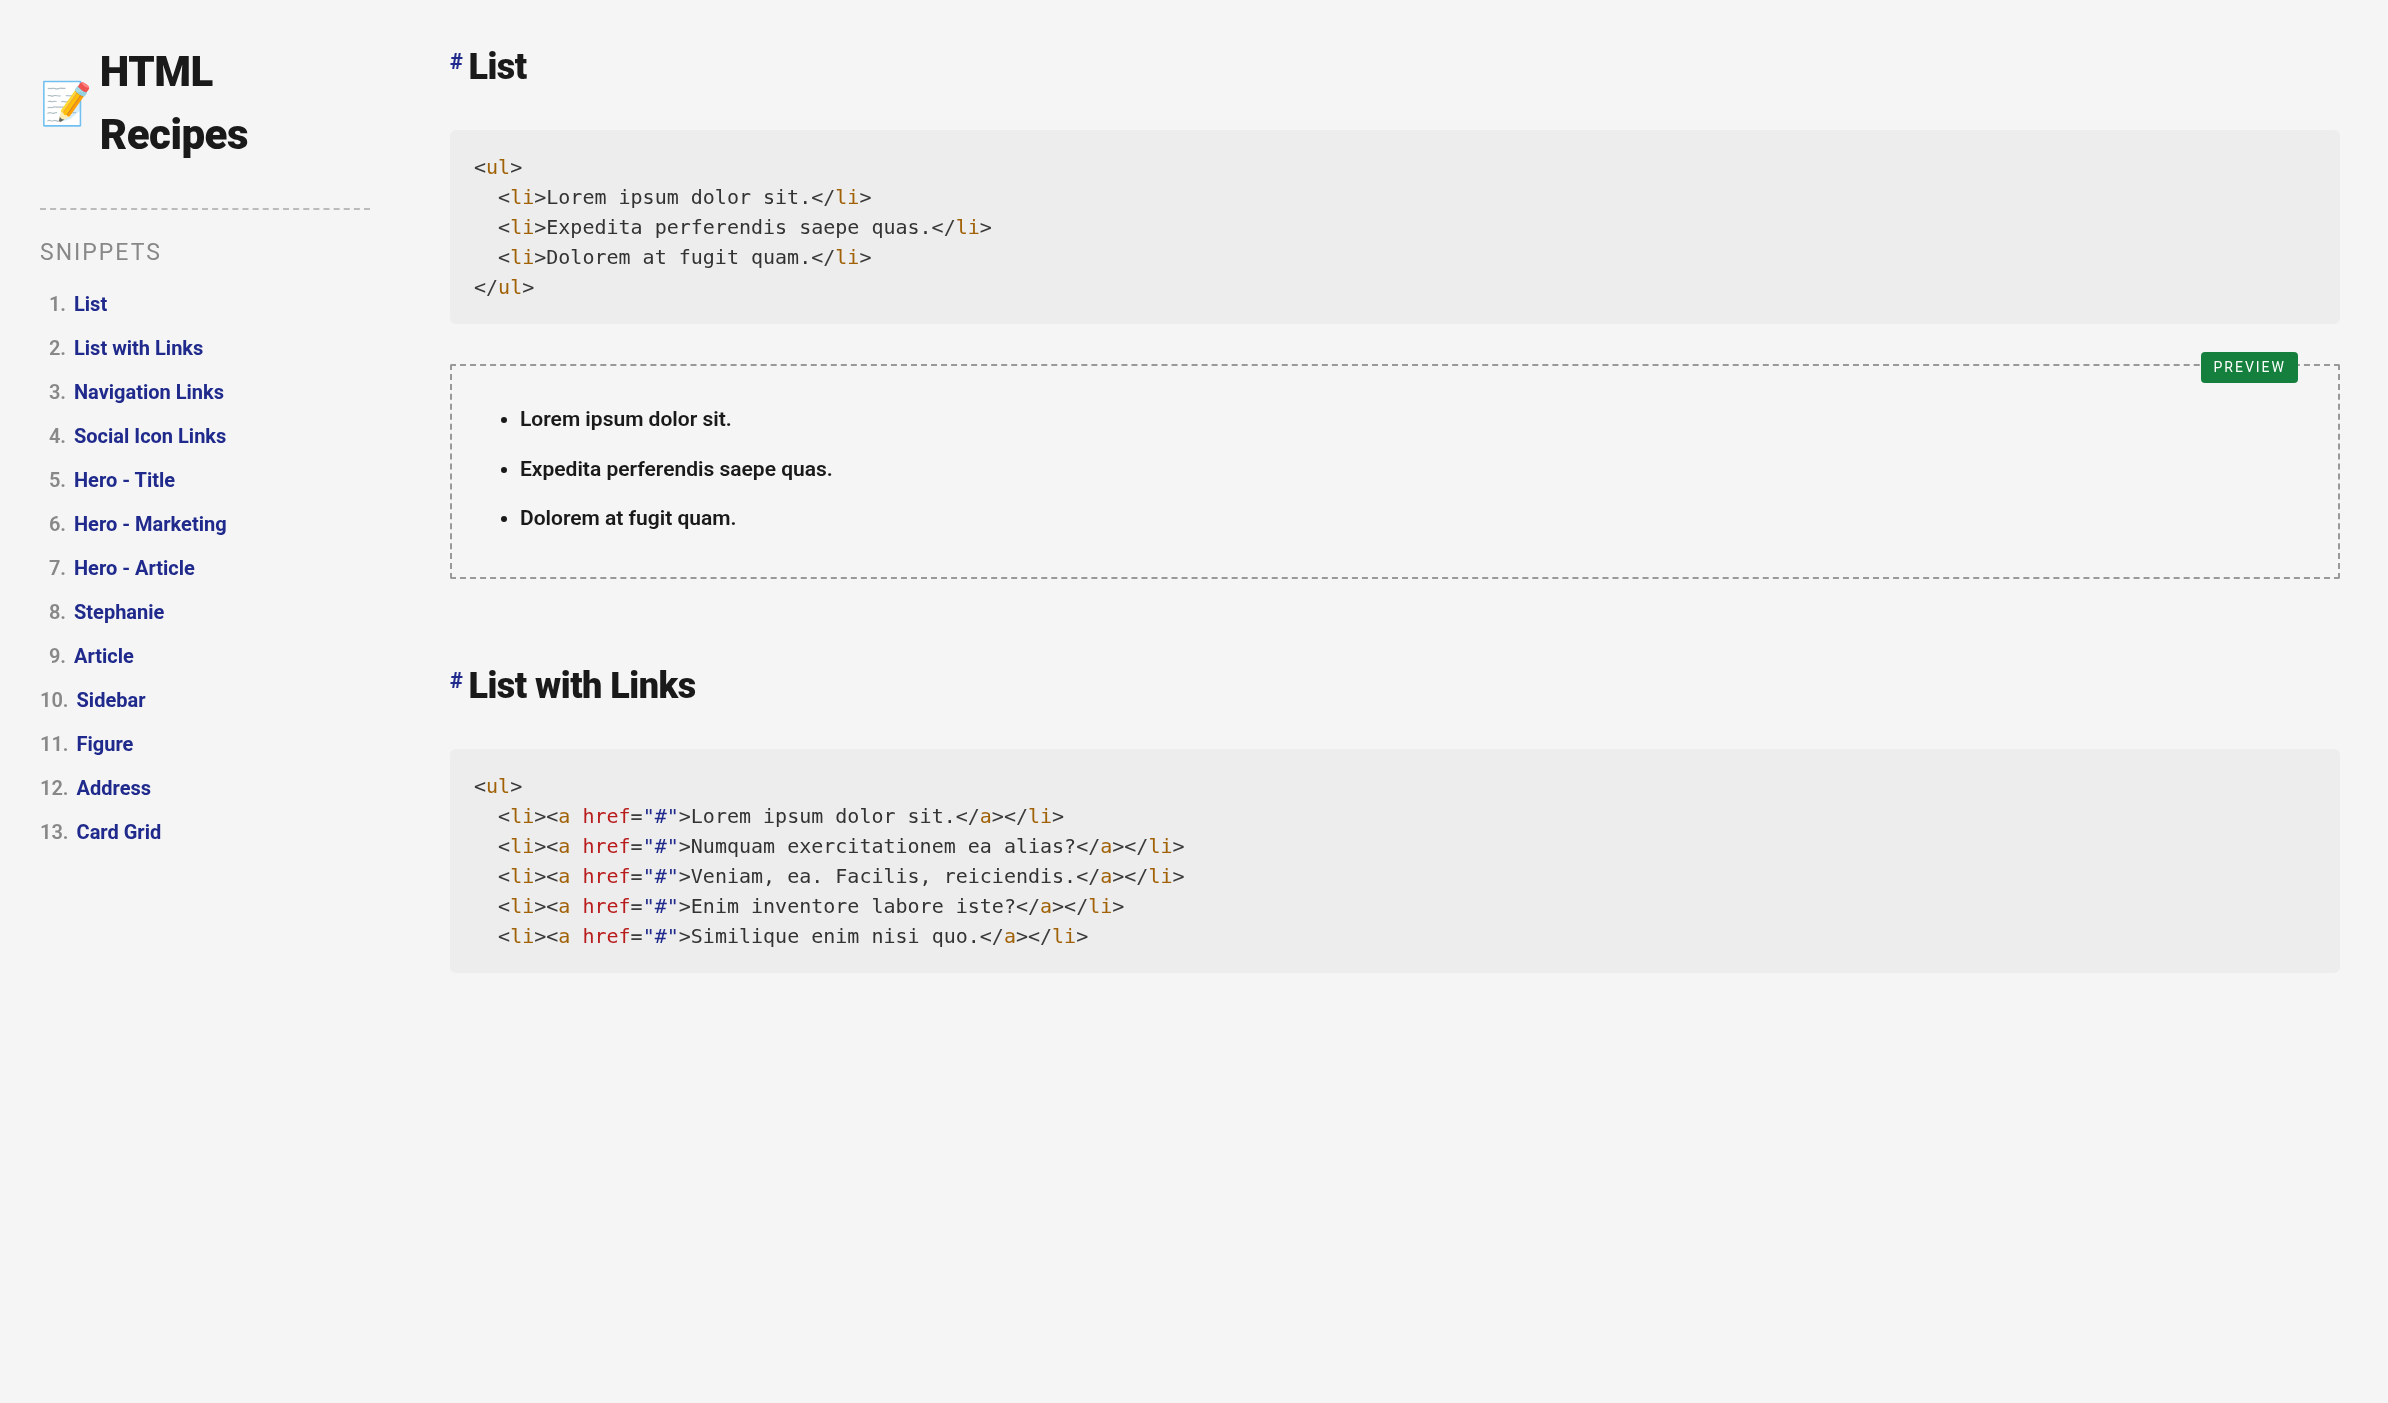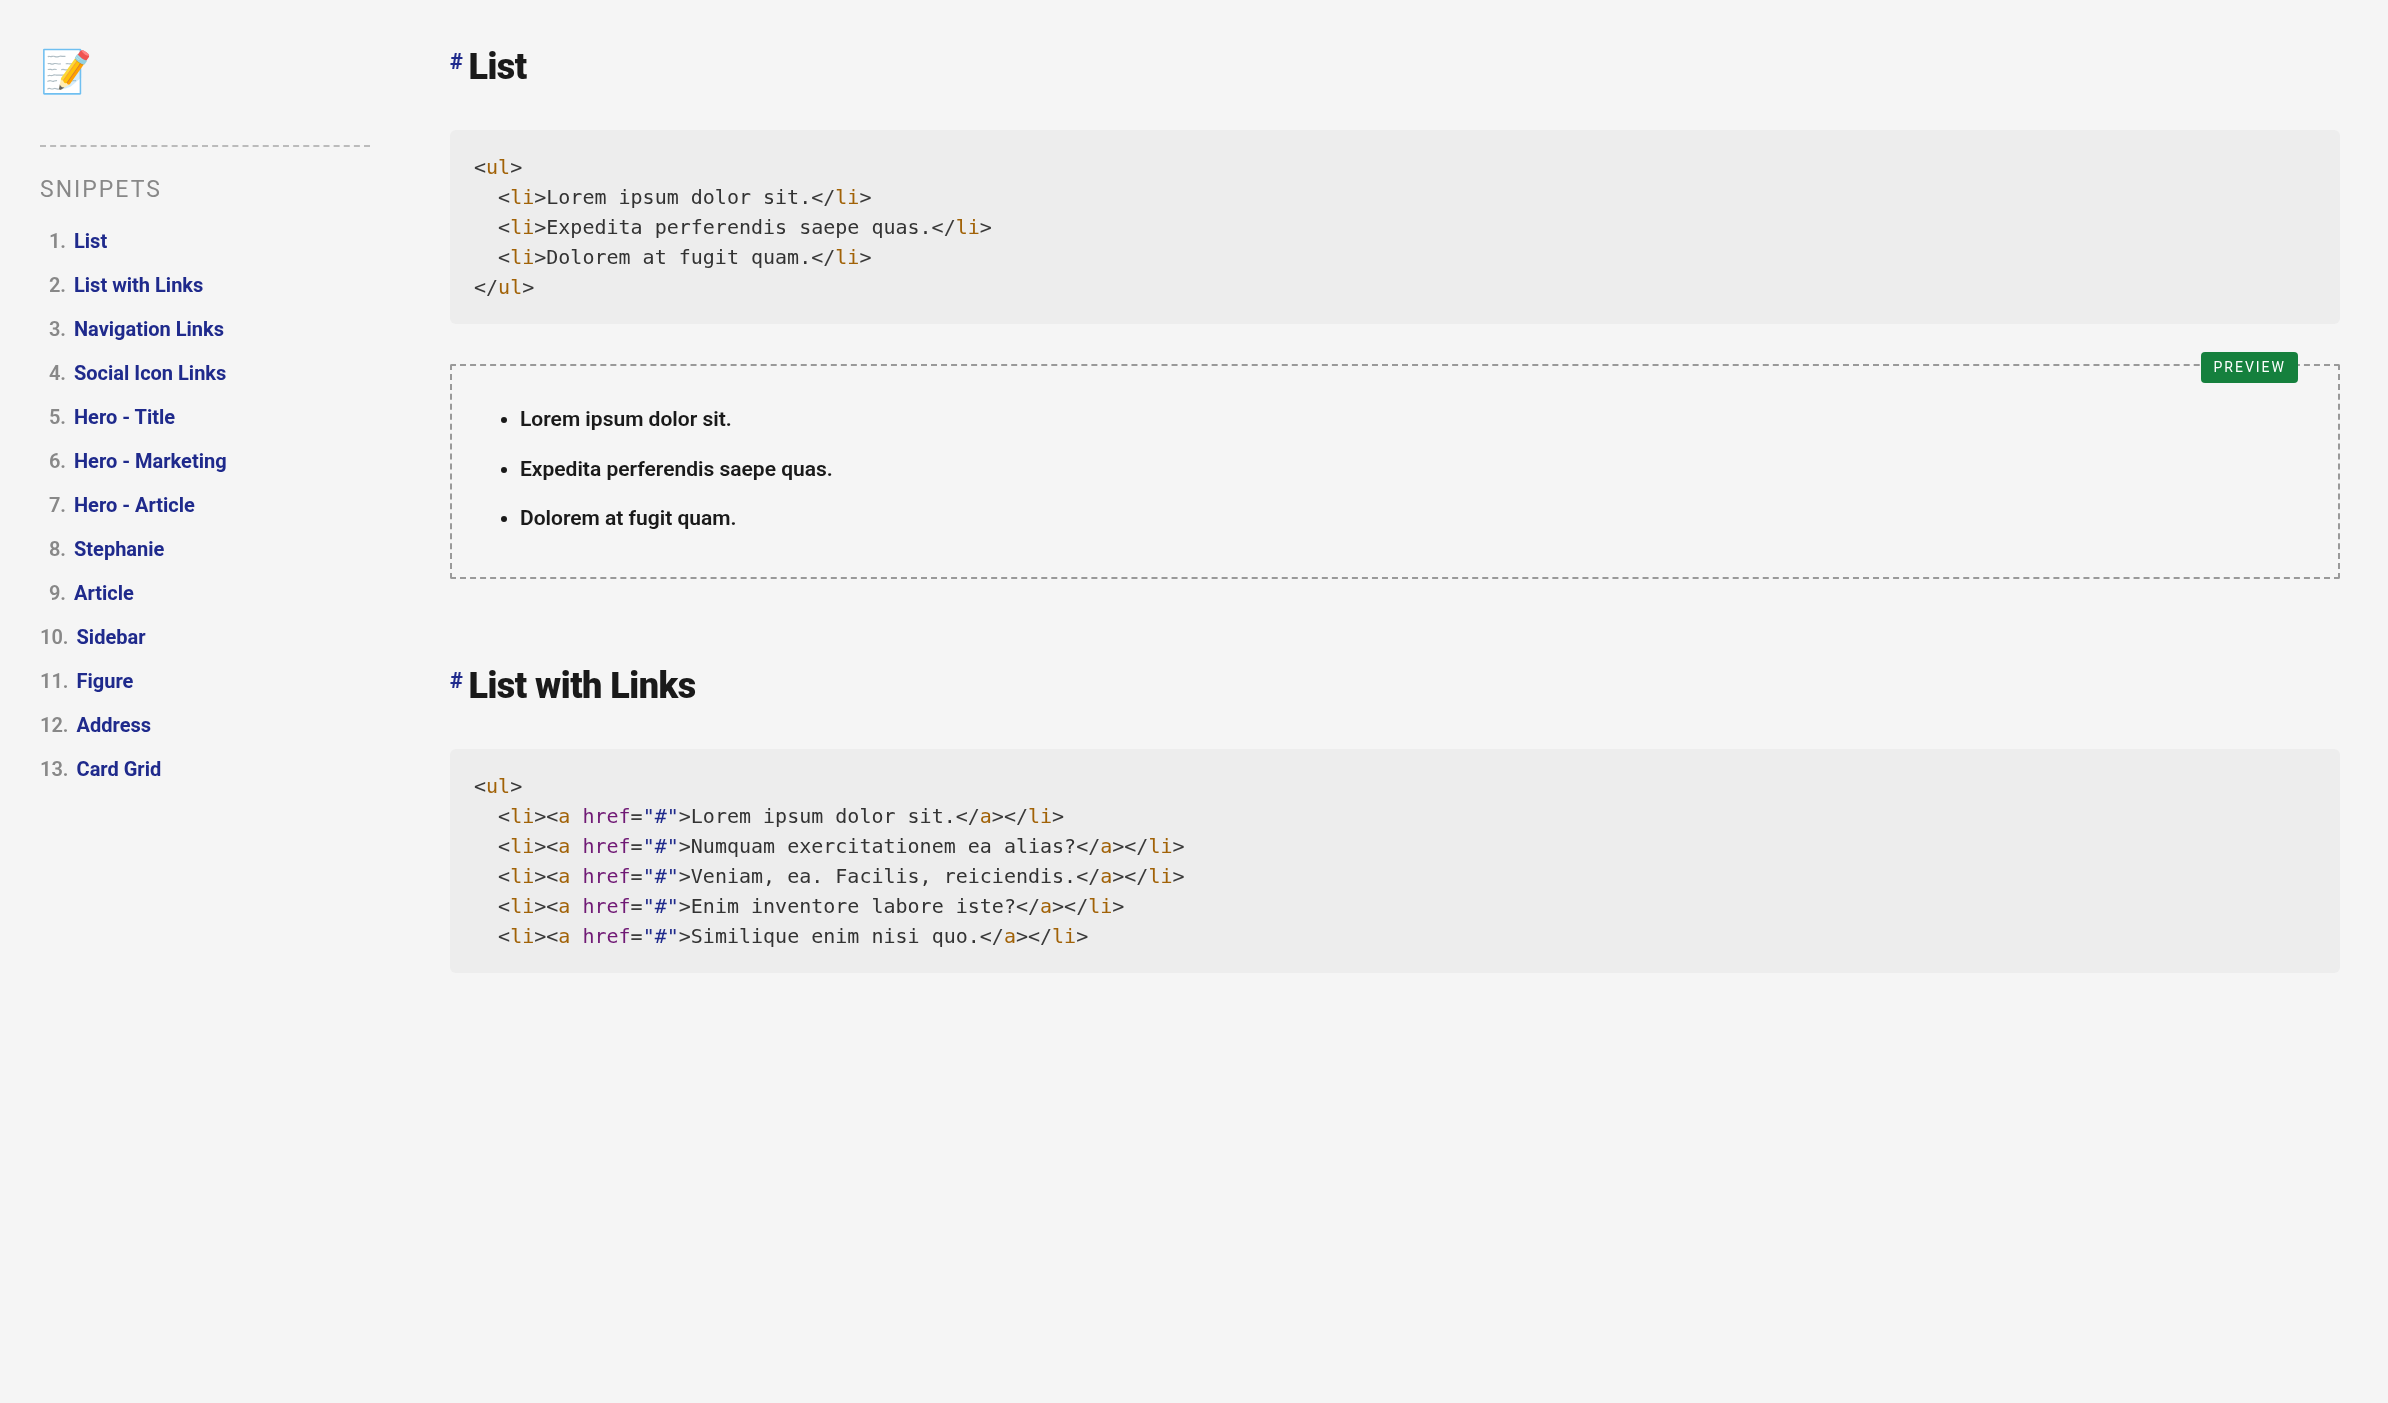--- a/index.html
+++ b/index.html
@@ -124,21 +124,21 @@
     font-family: ui-monospace, "SF Mono", Menlo, Consolas, monospace;
     font-size: 20px;
     line-height: 1.5;
     overflow-x: auto;
     white-space: pre;
     color: #333;
     margin-bottom: 40px;
   }
   .tag-angle { color: #3a3a3a; }
   .tag-name { color: #a16207; }
-  .attr-name { color: #701a75; }
+  .attr-name { color: #b91c1c; }
   .attr-val { color: #1f2a8c; }
   .code-text { color: #333; }
 
   .preview-box {
     border: 2px dashed #999;
     border-radius: 2px;
     padding: 20px 40px 24px 40px;
     position: relative;
     margin-bottom: 80px;
   }
@@ -165,20 +165,21 @@
   }
   .section2 .section-heading { margin-top: 20px; }
 </style>
 </head>
 <body>
 
 <div class="layout">
   <aside class="sidebar">
     <h1 class="site-title">
       <span>📝</span>
+      <span>HTML Recipes</span>
     </h1>
 
 
     <hr class="dash-divider">
 
     <div class="snippets-heading">Snippets</div>
     <ol class="toc">
       <li>
           <a href="#">List</a>
         </li>

